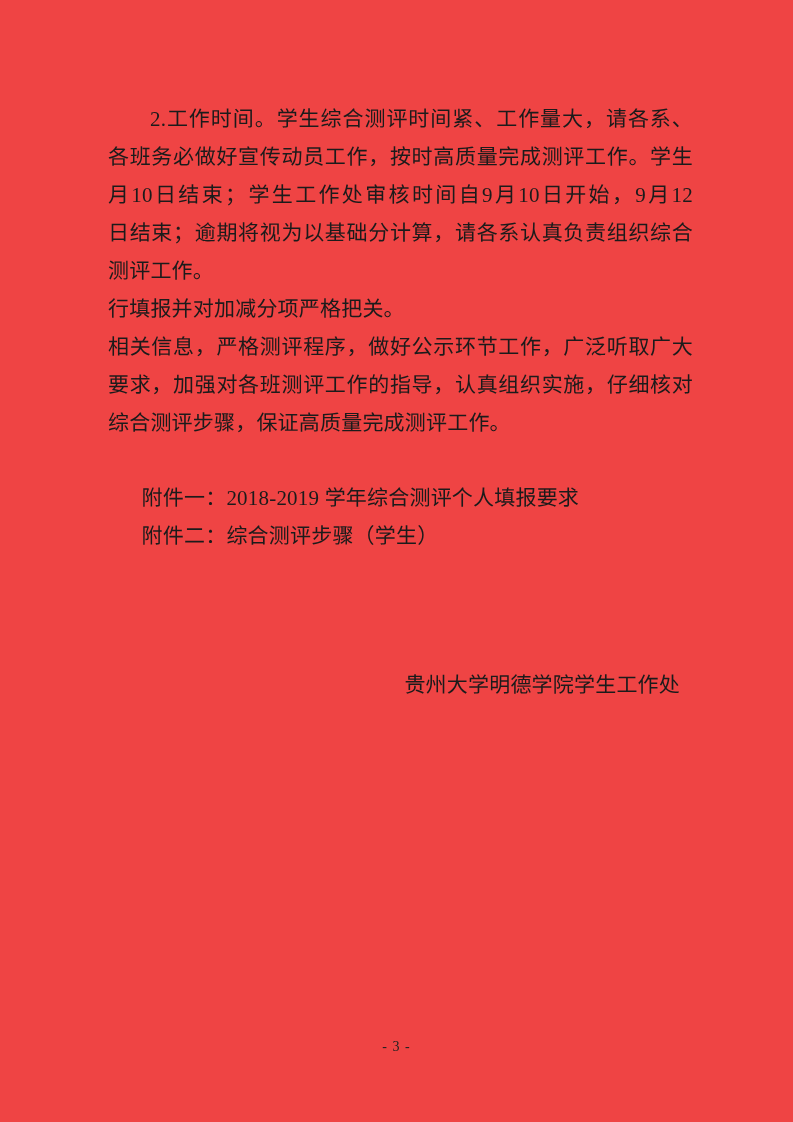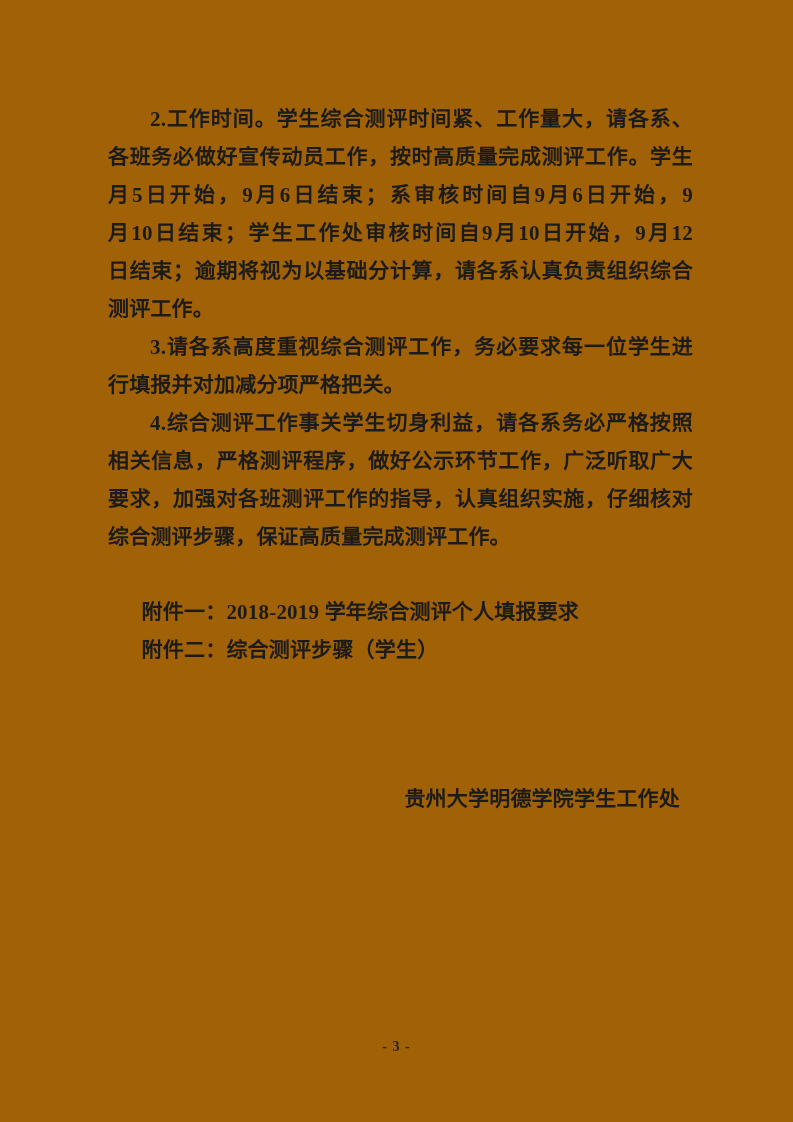--- a/index.html
+++ b/index.html
@@ -2,26 +2,25 @@
 <html lang="zh-CN"><head>
 <meta charset="utf-8">
 <title>Document Page</title>
 <style>
   * { margin: 0; padding: 0; box-sizing: border-box; }
   html, body { background: #ffffff; }
   .page {
     position: relative;
     width: 793px;
     height: 1122px;
-    background: #a16207;
+    background: #ef4444;
     color: #1b1b1b;
     font-family: "Liberation Serif", "DejaVu Serif", serif;
     font-size: 21px;
     overflow: hidden;
-    font-weight: bold;
   }
   .content {
     position: absolute;
     left: 108px;
     top: 100px;
     width: 585px;
   }
   .line {
     line-height: 38px;
     letter-spacing: 0.2px;
@@ -56,31 +55,28 @@
 </style>
 </head>
 <body>
 
 <div class="page">
   <div class="content">
     <div class="paragraphs">
         <div class="paragraph">
           <div class="line fill indent">2.工作时间。学生综合测评时间紧、工作量大，请各系、</div>
           <div class="line fill">各班务必做好宣传动员工作，按时高质量完成测评工作。学生</div>
-          <div class="line fill">月5日开始，9月6日结束；系审核时间自9月6日开始，9</div>
           <div class="line fill">月10日结束；学生工作处审核时间自9月10日开始，9月12</div>
           <div class="line fill">日结束；逾期将视为以基础分计算，请各系认真负责组织综合</div>
           <div class="line">测评工作。</div>
         </div>
         <div class="paragraph">
-          <div class="line fill indent">3.请各系高度重视综合测评工作，务必要求每一位学生进</div>
           <div class="line">行填报并对加减分项严格把关。</div>
         </div>
         <div class="paragraph">
-          <div class="line fill indent">4.综合测评工作事关学生切身利益，请各系务必严格按照</div>
           <div class="line fill">相关信息，严格测评程序，做好公示环节工作，广泛听取广大</div>
           <div class="line fill">要求，加强对各班测评工作的指导，认真组织实施，仔细核对</div>
           <div class="line">综合测评步骤，保证高质量完成测评工作。</div>
         </div>
       </div>
     <div class="attachments">
         <div class="line">附件一：2018-2019 学年综合测评个人填报要求</div>
         <div class="line">附件二：综合测评步骤（学生）</div>
       </div>
     <div class="sign-block">

